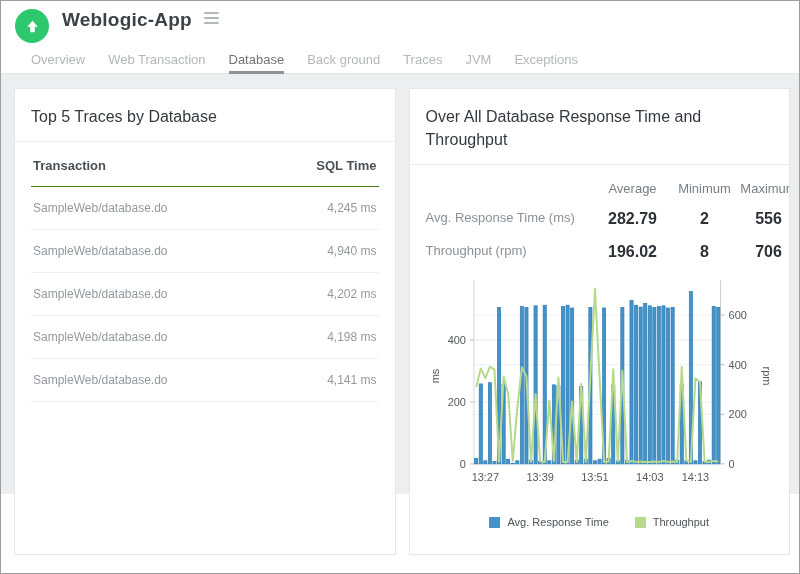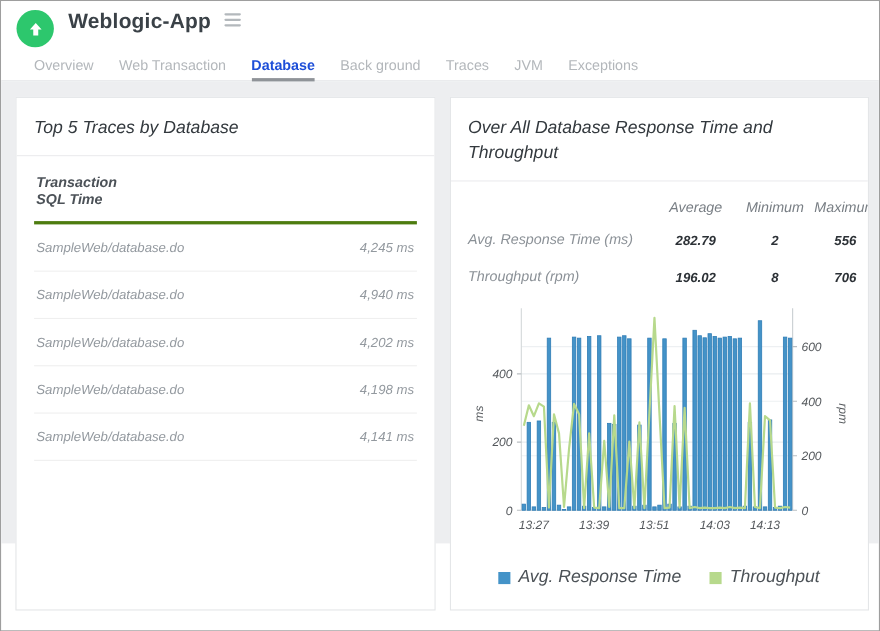--- a/index.html
+++ b/index.html
@@ -13,42 +13,42 @@
   }
   
   .header { background:#ffffff; padding:8px 14px 0 14px; height:44px; display:flex; }
   .app-icon { width:34px; height:34px; border-radius:50%; background:#2dc76d; display:flex; align-items:center; justify-content:center; flex:0 0 auto; }
   .app-title { font-size:19px; font-weight:bold; color:#3a4147; margin-left:13px; letter-spacing:0.2px; }
   .hamburger { margin-left:10px; display:inline-flex; flex-direction:column; gap:3px; cursor:pointer; padding:3px 2px; }
   .hamburger span { display:block; width:15px; height:2px; background:#b3b8bc; border-radius:1px; }
   
   .tabs { display:flex; gap:23px; padding:0 30px; height:29px; align-items:center; background:#fff; border-bottom:1px solid #e2e3e5; }
   .tab { font-size:13px; color:#b3b7bb; cursor:pointer; position:relative; height:100%; display:flex; align-items:center; white-space:nowrap; }
-  .tab.active { color:#1d4ed8; font-weight:bold; }
+  .tab.active { color:#737373; font-weight:normal; }
   .tab.active::after { content:""; position:absolute; left:0; right:0; bottom:-1px; height:3px; background:#8f9398; }
   
-  .content { background:#edeef0; height:420px; padding:14px 9px 0 13px; display:flex; gap:13px;font-style:italic; }
+  .content { background:#edeef0; height:420px; padding:14px 9px 0 13px; display:flex; gap:13px; }
   .panel { width:382px; height:467px; background:#ffffff; border:1px solid #e4e6e8; padding:16px; overflow:hidden; }
   .panel-title { font-size:16px; font-weight:400; color:#33393e; line-height:1.45; }
   .panel-divider { border-bottom:1px solid #ebecee; margin:13px -16px 0 -16px; }
   
-  .thead { display:flex; justify-content:space-between; padding:16px 2px 13px 2px; border-bottom:3px solid #4d7c0f; font-size:13px; font-weight:bold; color:#4b5157;flex-direction:column; }
+  .thead { display:flex; justify-content:space-between; padding:16px 2px 13px 2px; border-bottom:1px solid #4d7c0f; font-size:13px; font-weight:bold; color:#4b5157; }
   .trow { display:flex; justify-content:space-between; padding:14px 2px; border-bottom:1px solid #efefef; font-size:12px; color:#93999f; }
   
   .stats { width:400px; margin-top:12px; font-size:13px; }
   .stats-row { display:grid; grid-template-columns:164px 86px 58px 70px; align-items:center; }
   .stats-head { color:#787e84; padding:4px 0 6px 0; }
   .stats-head div { text-align:center; }
   .stats-row .stat-label { color:#8b9197; line-height:1.45; padding:7px 8px 7px 0; text-align:left; }
-  .stat-val { text-align:center; font-size:12px; font-weight:bold; color:#2c3136; }
+  .stat-val { text-align:center; font-size:16px; font-weight:bold; color:#2c3136; }
   
   .chart-wrap { margin-top:6px; display:flex; justify-content:center; }
   svg text { font-family:"Liberation Sans", sans-serif; font-size:11px; fill:#55595d; }
   .legend { display:flex; justify-content:center; gap:26px; margin-top:28px; }
-  .legend-item { display:flex; align-items:center; gap:7px; font-size:16px; color:#4c5257; }
+  .legend-item { display:flex; align-items:center; gap:7px; font-size:11px; color:#4c5257; }
   .legend-swatch { width:11px; height:11px; display:inline-block; }
 </style>
 </head>
 <body>
 
 <div class="header">
   <div class="app-icon">
     <svg width="17" height="17" viewBox="0 0 24 24">
       <path d="M12 4 L19.5 12.4 H15.2 V20 H8.8 V12.4 H4.5 Z" fill="#ffffff"></path>
     </svg>

